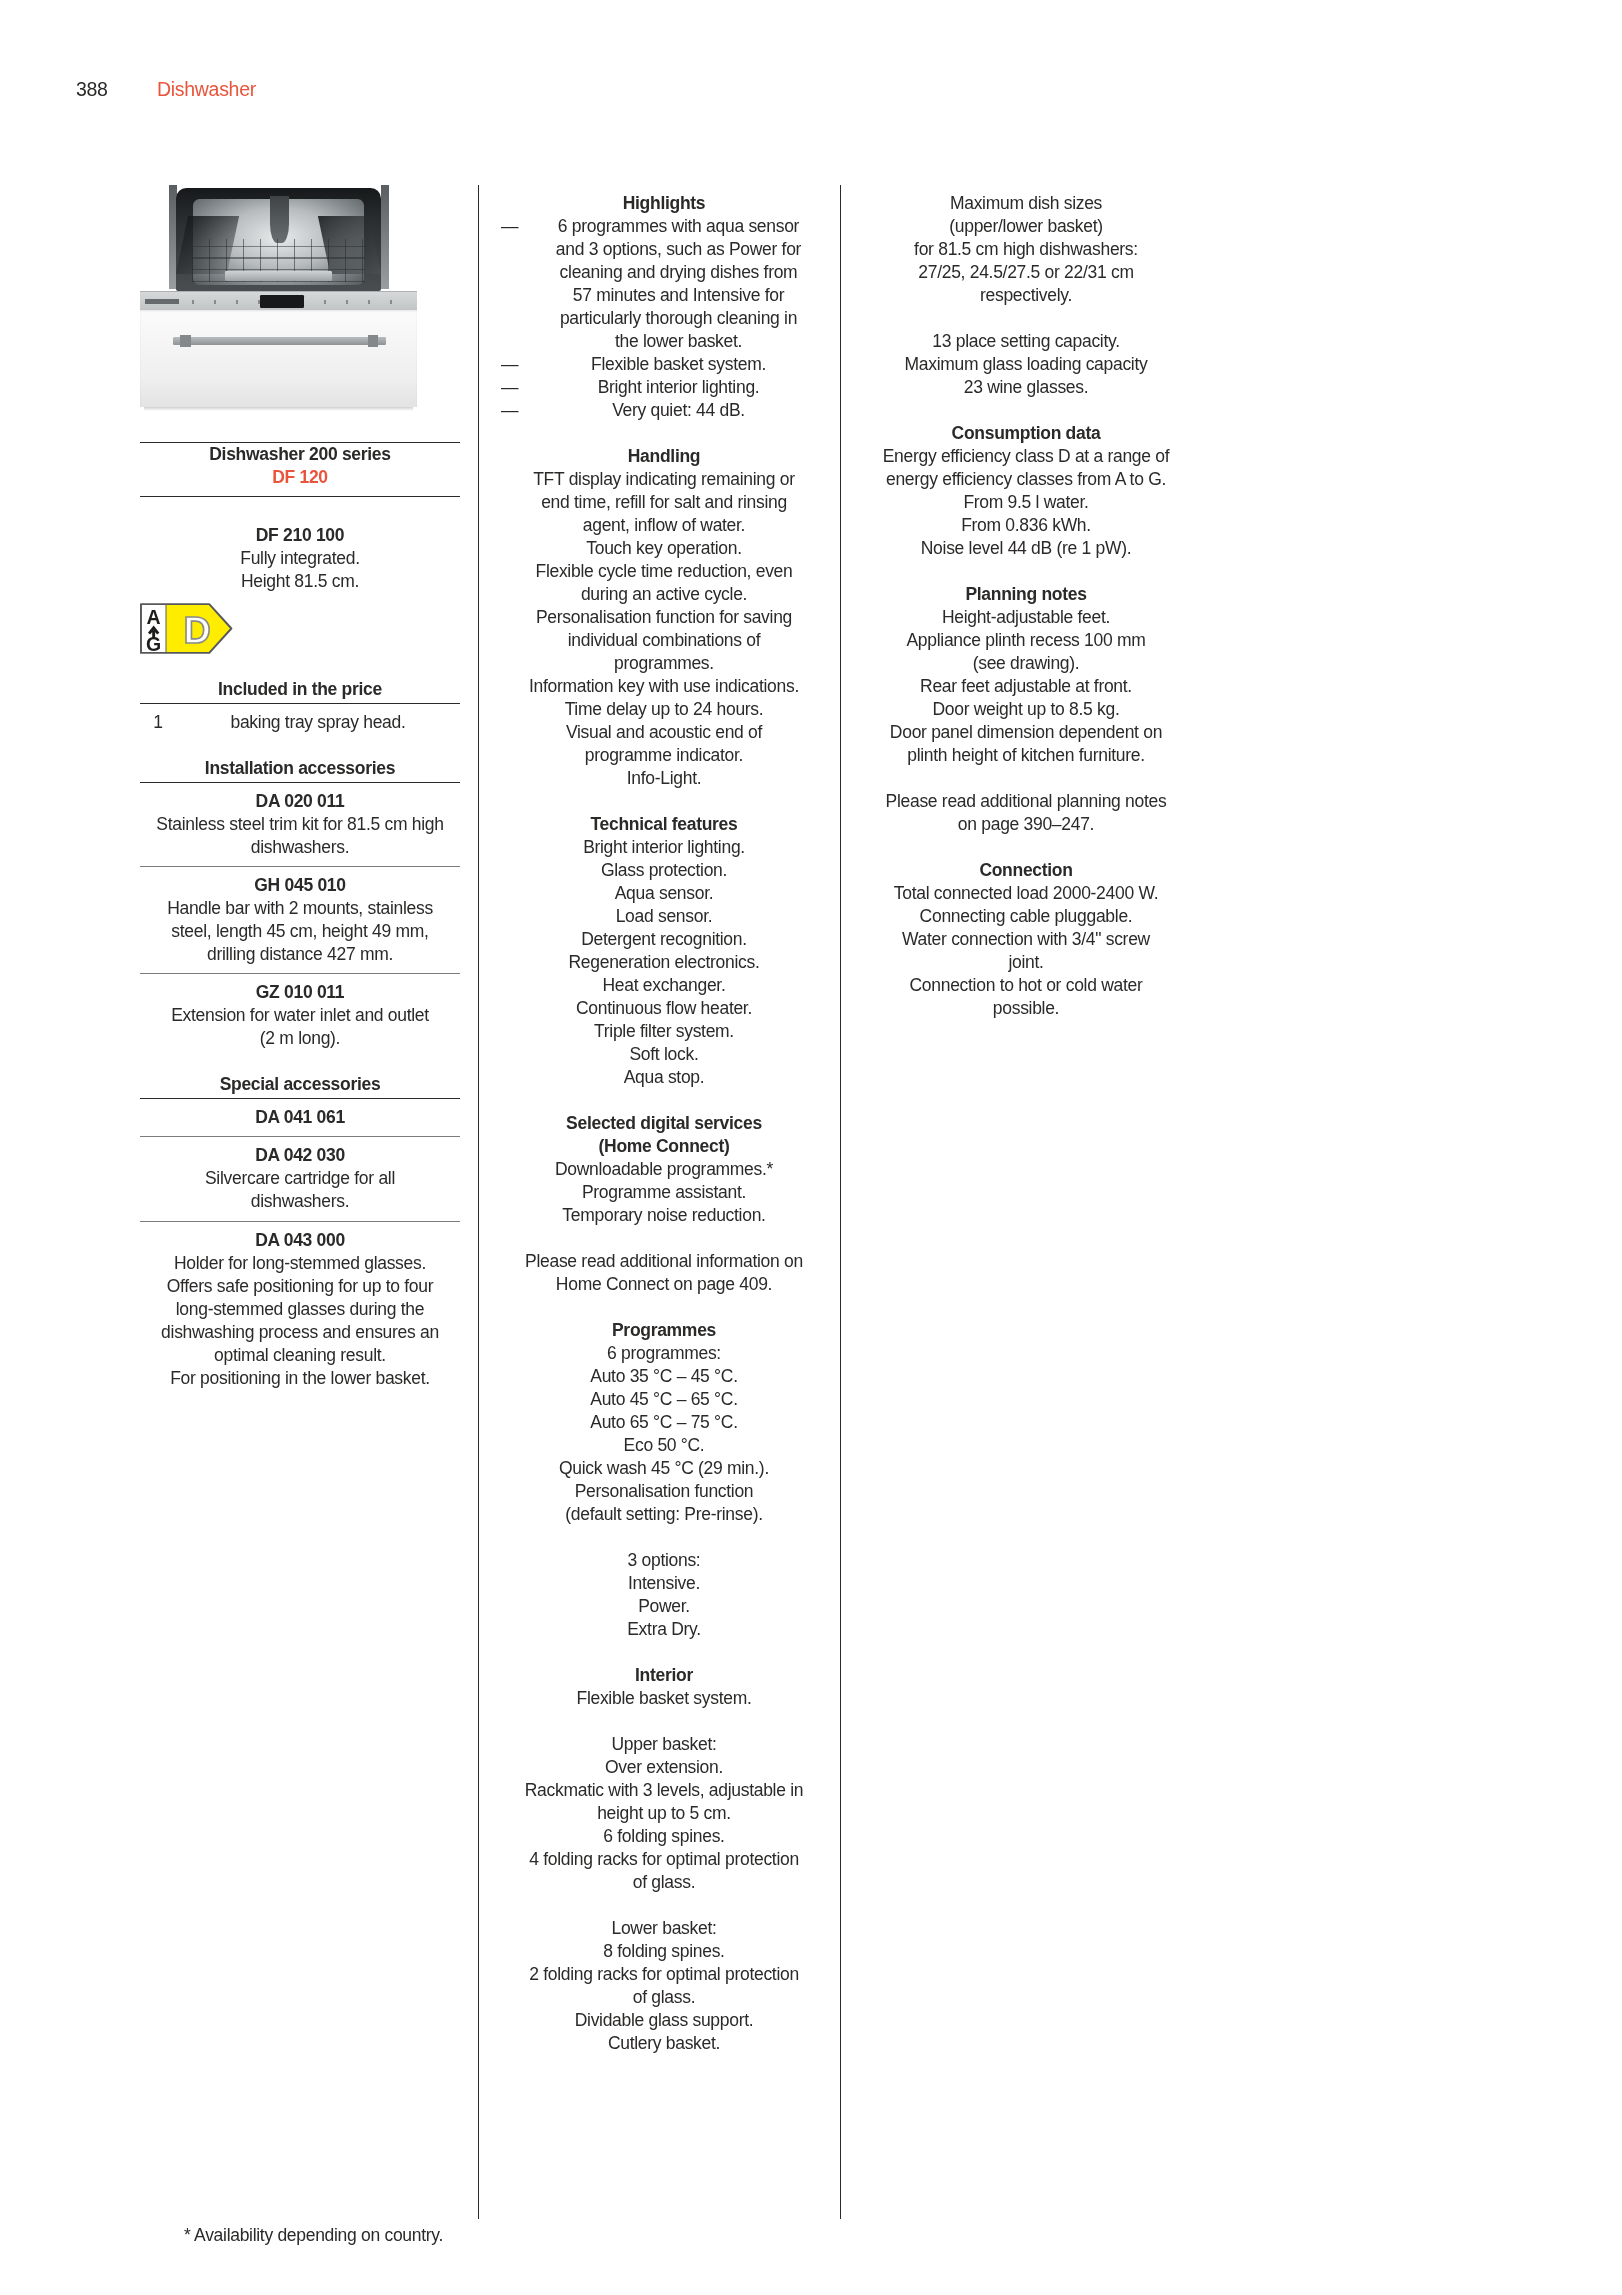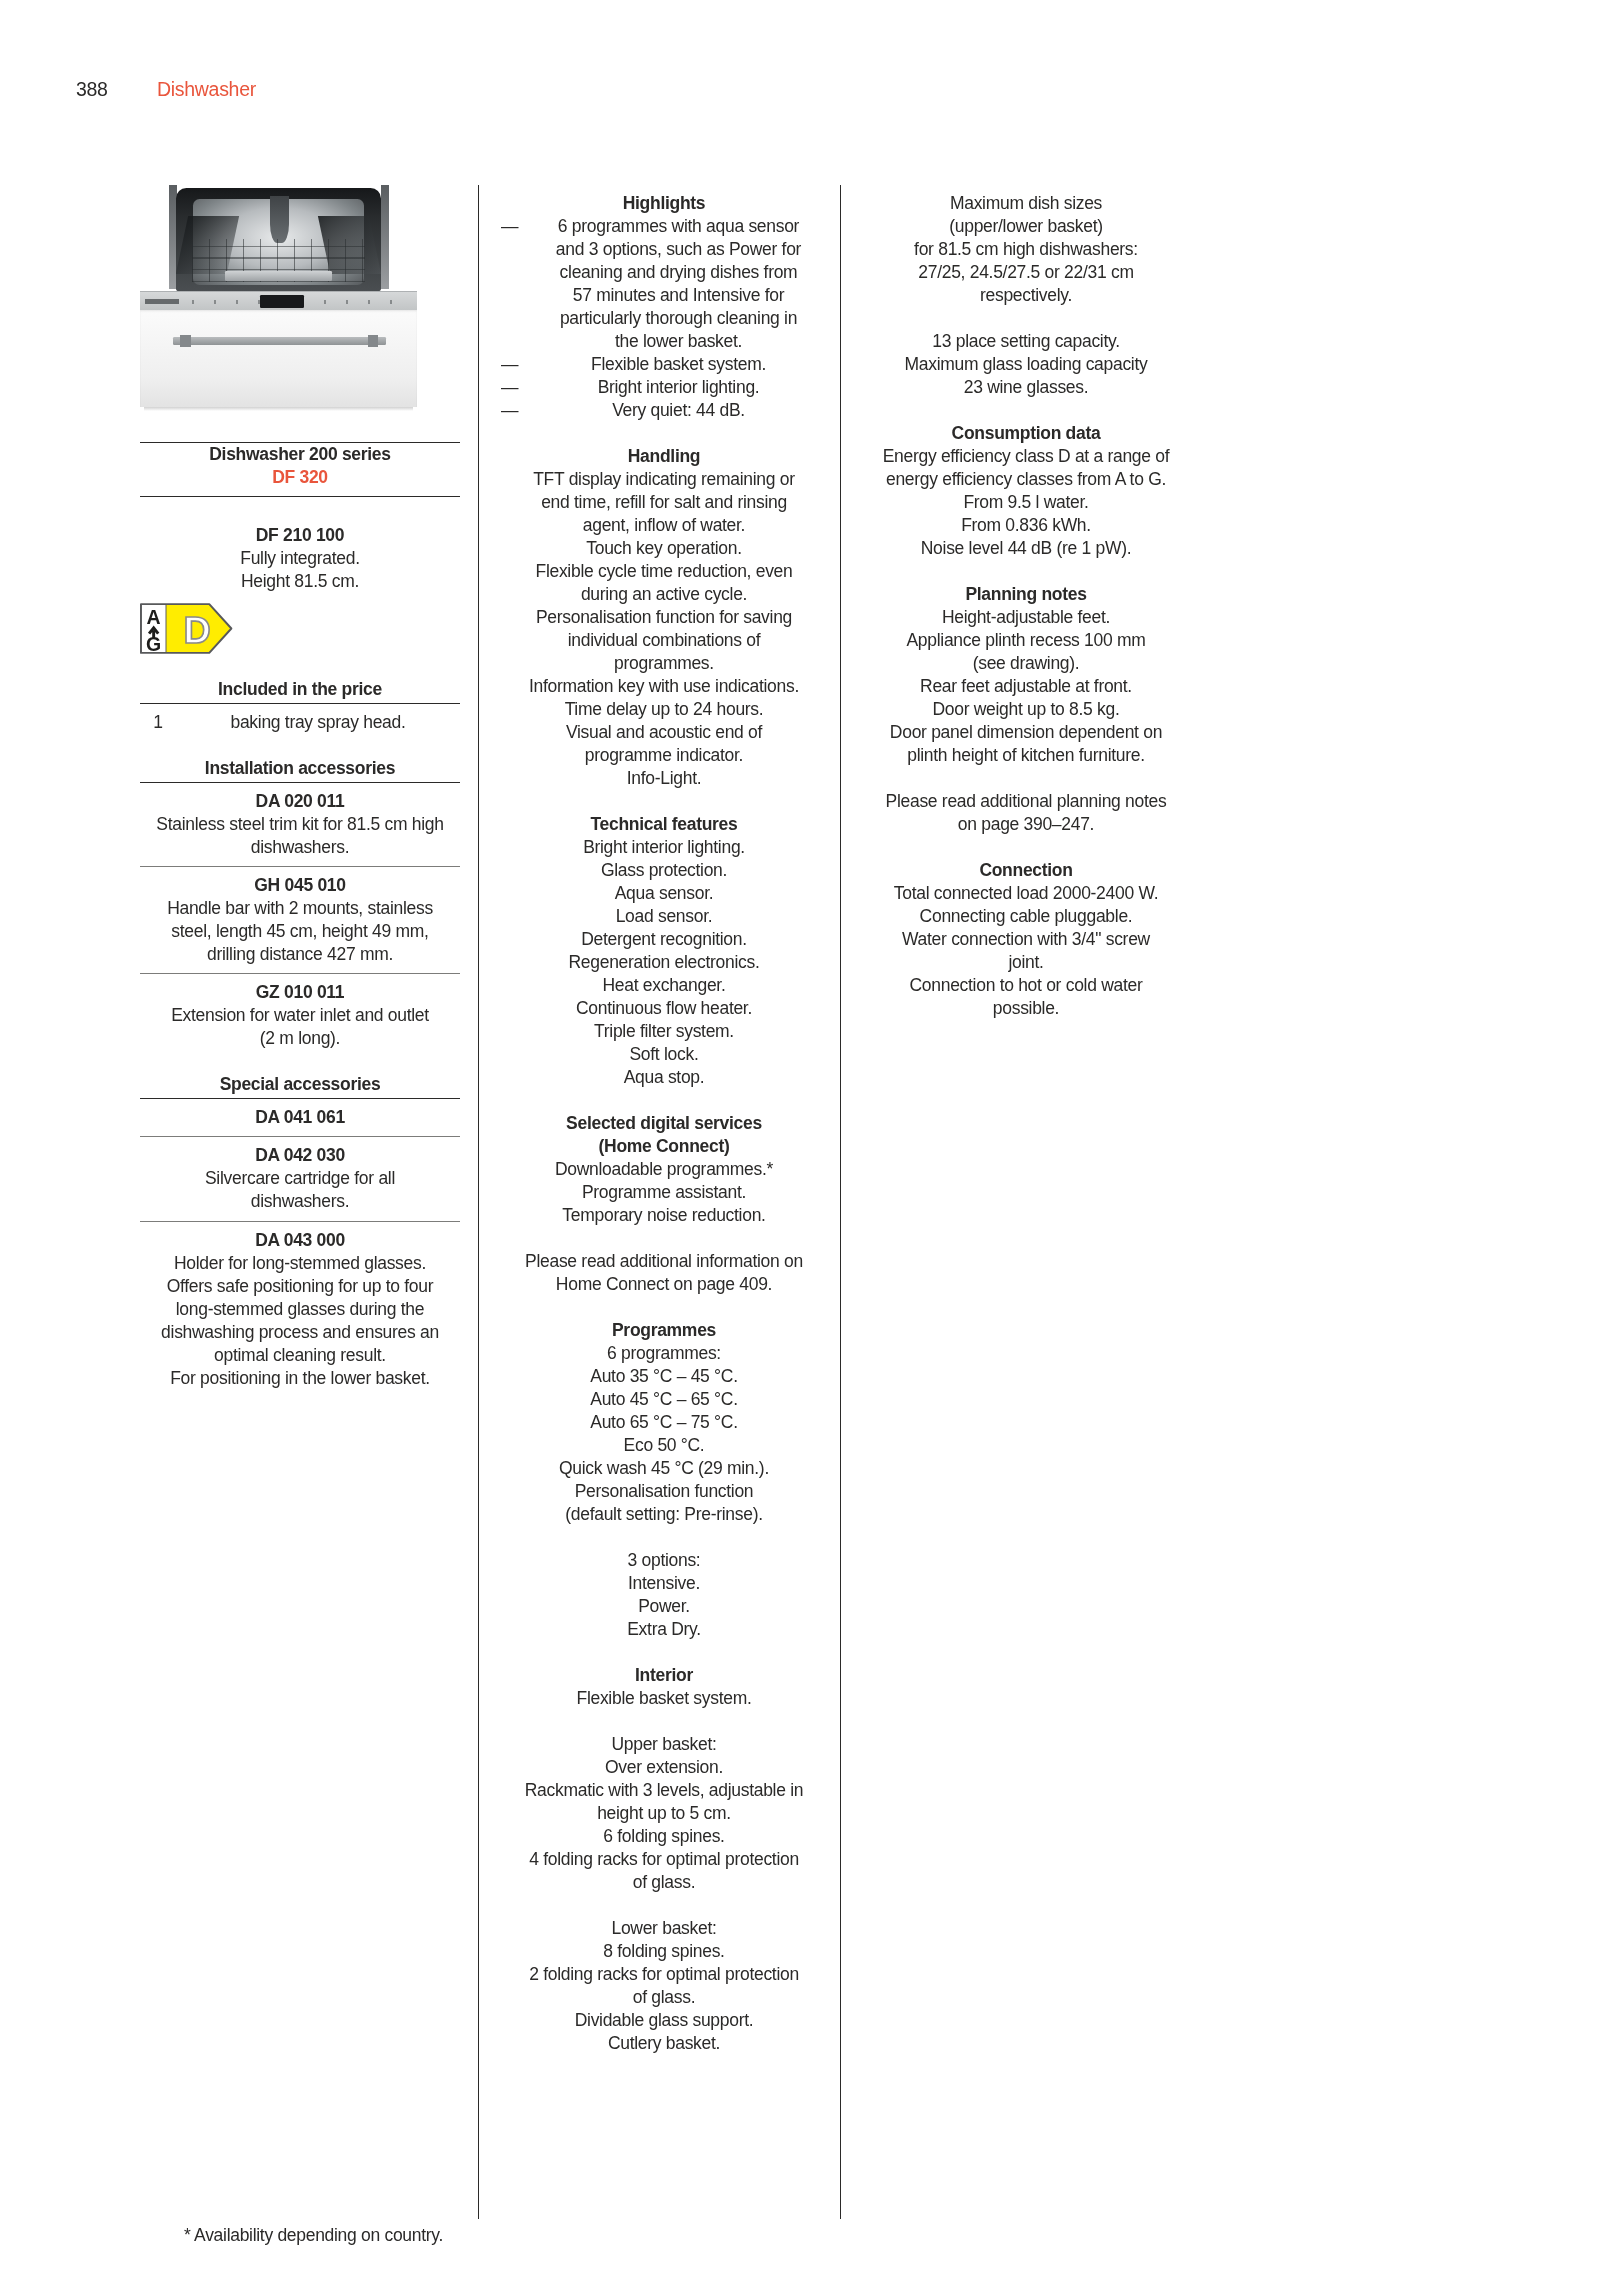--- a/index.html
+++ b/index.html
@@ -113,21 +113,21 @@
         <div class="dw-display"></div>
       </div>
       <div class="dw-door">
         <div class="dw-handle"></div>
       </div>
       <div class="dw-shadow"></div>
     </div>
 
     <div class="rule2 series-rule-top"></div>
     <div class="block-h">Dishwasher 200 series</div>
-    <div class="block-h accent">DF 320</div>
+    <div class="block-h accent">DF 120</div>
     <div class="rule2 series-rule-bot"></div>
 
     <div class="block-h sku">DF 210 100</div>
     <div class="block-p">Fully integrated.
 Height 81.5 cm.</div>
 
     <svg class="energy" width="93" height="51" viewBox="0 0 143 78" style="font-size:27px">
       <polygon points="40,1.5 106.5,1.5 140.5,39 106.5,76.5 40,76.5" fill="#ffed00"></polygon>
       <polygon points="1.5,1.5 106.5,1.5 140.5,39 106.5,76.5 1.5,76.5" fill="none" stroke="#58595b" stroke-width="3" stroke-linejoin="round"></polygon>
       <line x1="40" y1="2" x2="40" y2="76" stroke="#58595b" stroke-width="1.5"></line>

